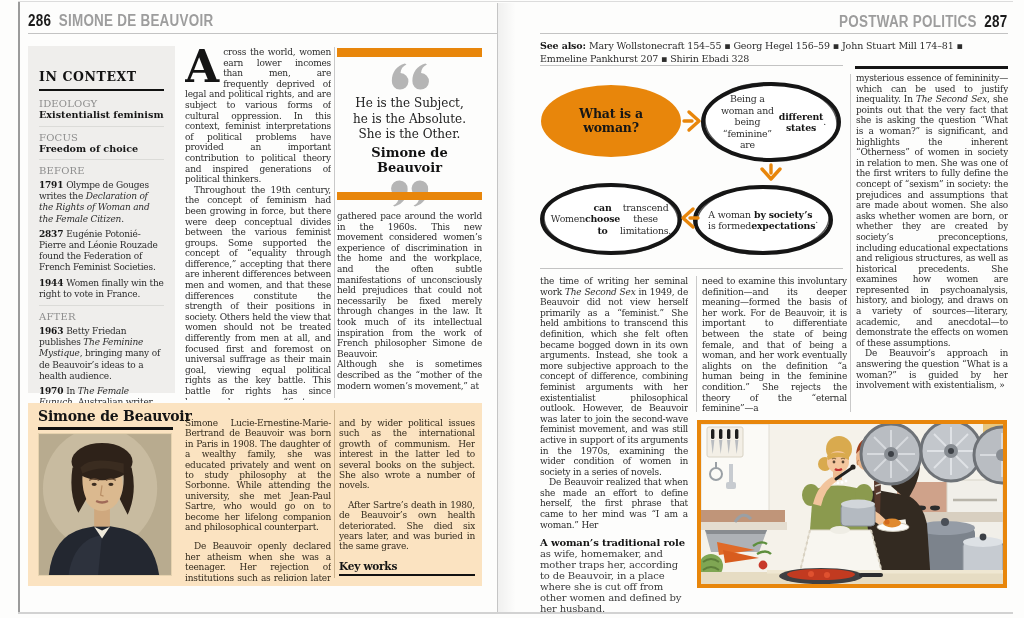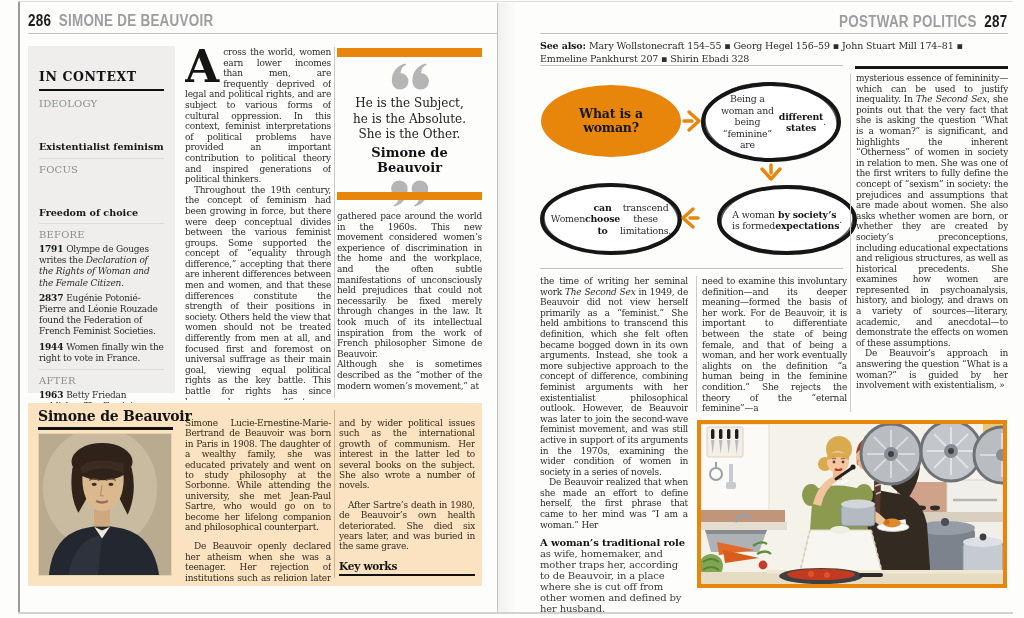--- a/index.html
+++ b/index.html
@@ -27,21 +27,21 @@
   .body{font-size:9px;line-height:10.6px;letter-spacing:-0.22px;text-align:justify;color:#2d2d2d;}
   .body p{margin:0;}
   .ind{text-indent:9px;}
   .clip{overflow:hidden;}
   .rt-b{font-weight:700;color:#161616;}
   .rt-i{font-style:italic;}
   
   .ctx{left:28px;top:46px;width:147px;height:347px;background:#efeeec;box-sizing:border-box;padding:23px 11px;}
   .ctx-title{font-weight:700;font-size:12.5px;letter-spacing:.6px;color:#111;padding-bottom:5px;border-bottom:2.5px solid #111;margin-bottom:7px;}
   .ctx-label{color:#8d8d8d;font-size:10px;line-height:11px;letter-spacing:.2px;}
-  .ctx-val{font-weight:700;font-size:9.6px;line-height:11.5px;color:#161616;margin-bottom:5px;margin-top:32px;}
+  .ctx-val{font-weight:700;font-size:9.6px;line-height:11.5px;color:#161616;margin-bottom:5px;}
   .ctx-sep{height:1px;background:#dbdbd8;margin:5px 0 5px;}
   .ctx-item{font-size:9px;line-height:11.2px;letter-spacing:-0.2px;text-align:left;margin-top:4px;}
   
   .qbar{background:#e8860b;}
   .qblock{text-align:center;}
   .qline{font-size:12px;line-height:15.5px;color:#222;}
   .qattr{font-weight:700;font-size:13px;margin-top:2px;color:#111;}
   .subhead{font-weight:700;font-size:11.5px;line-height:13px;color:#111;text-align:left;margin:6px 0 2px;letter-spacing:-0.1px;}
   
   .bio{left:28px;top:403px;width:454px;height:183px;background:#fbe3c1;}
@@ -192,21 +192,21 @@
       <svg width="142" height="82" viewBox="0 0 142 82">
         <ellipse cx="71" cy="41" rx="68" ry="38" fill="#fff" stroke="#161616" stroke-width="4"></ellipse>
         <ellipse cx="71" cy="41" rx="66" ry="39" fill="none" stroke="#161616" stroke-width="1.4" opacity=".7" transform="rotate(3 71 41)"></ellipse>
       </svg>
       <div class="dtext">
           <span>Being a woman and being “feminine” are </span>
           <span class="rt-b">different states</span>
           <span>.</span>
         </div>
     </div>
-    <div class="dnode" style="left:176px;top:108px;width:142px;height:72px;">
+    <div class="dnode" style="left:152px;top:108px;width:142px;height:72px;">
       <svg width="142" height="72" viewBox="0 0 142 72">
         <ellipse cx="71" cy="36" rx="68" ry="33" fill="#fff" stroke="#161616" stroke-width="4"></ellipse>
         <ellipse cx="71" cy="36" rx="66" ry="34" fill="none" stroke="#161616" stroke-width="1.4" opacity=".7" transform="rotate(-3 71 36)"></ellipse>
       </svg>
       <div class="dtext">
           <span>A woman is formed </span>
           <span class="rt-b">by society’s expectations</span>
           <span>.</span>
         </div>
     </div>

